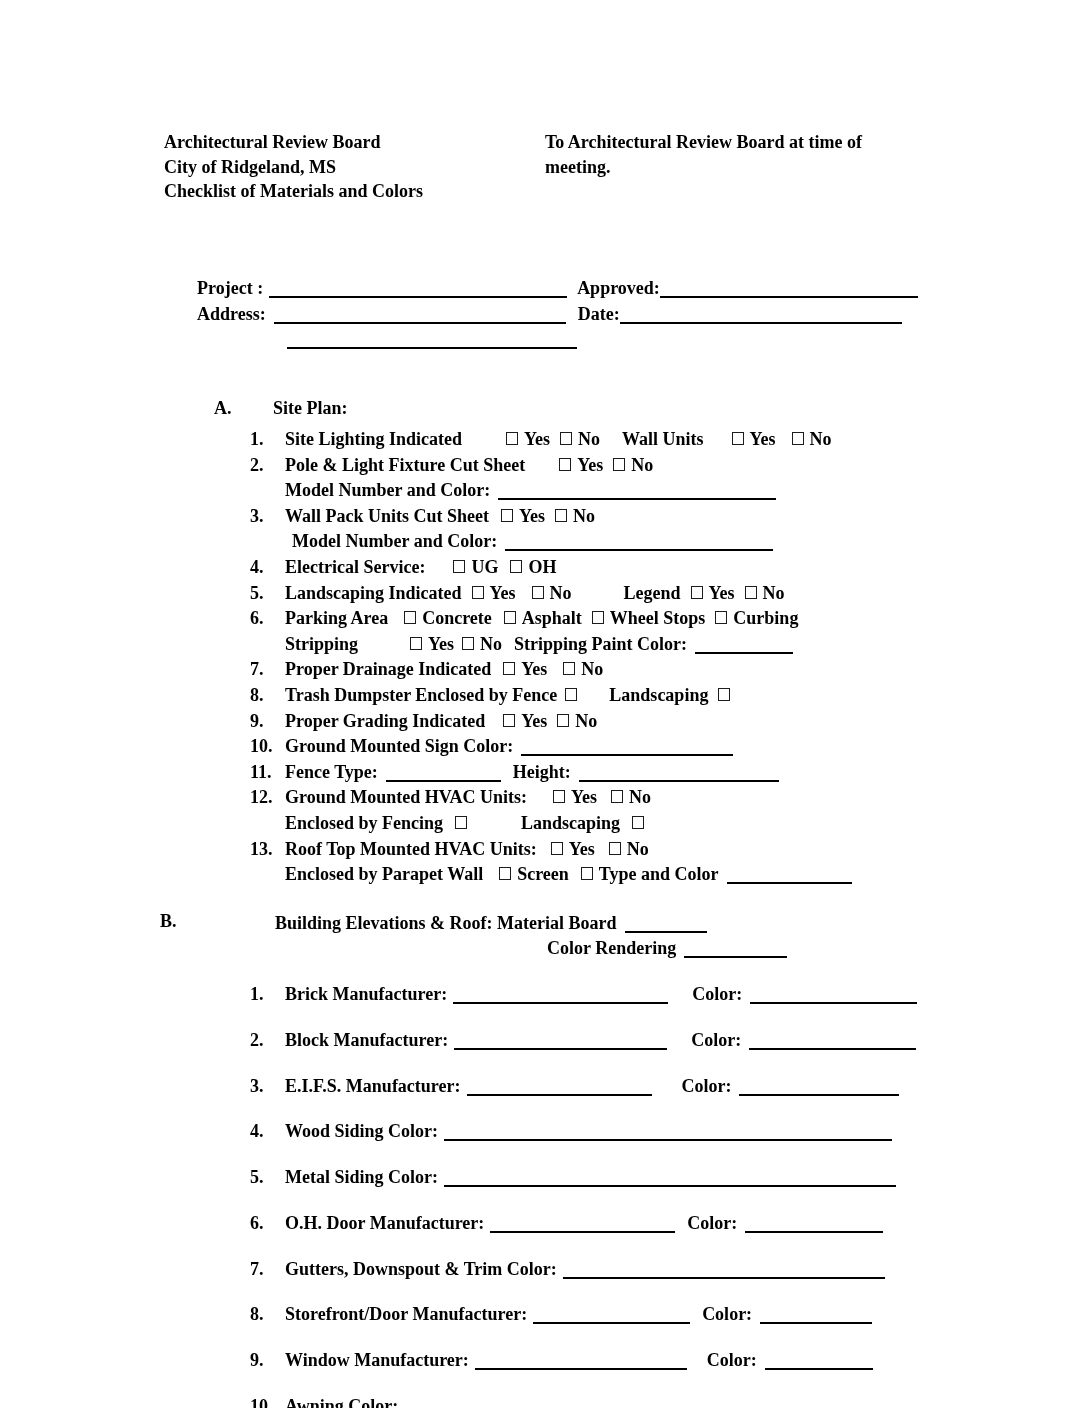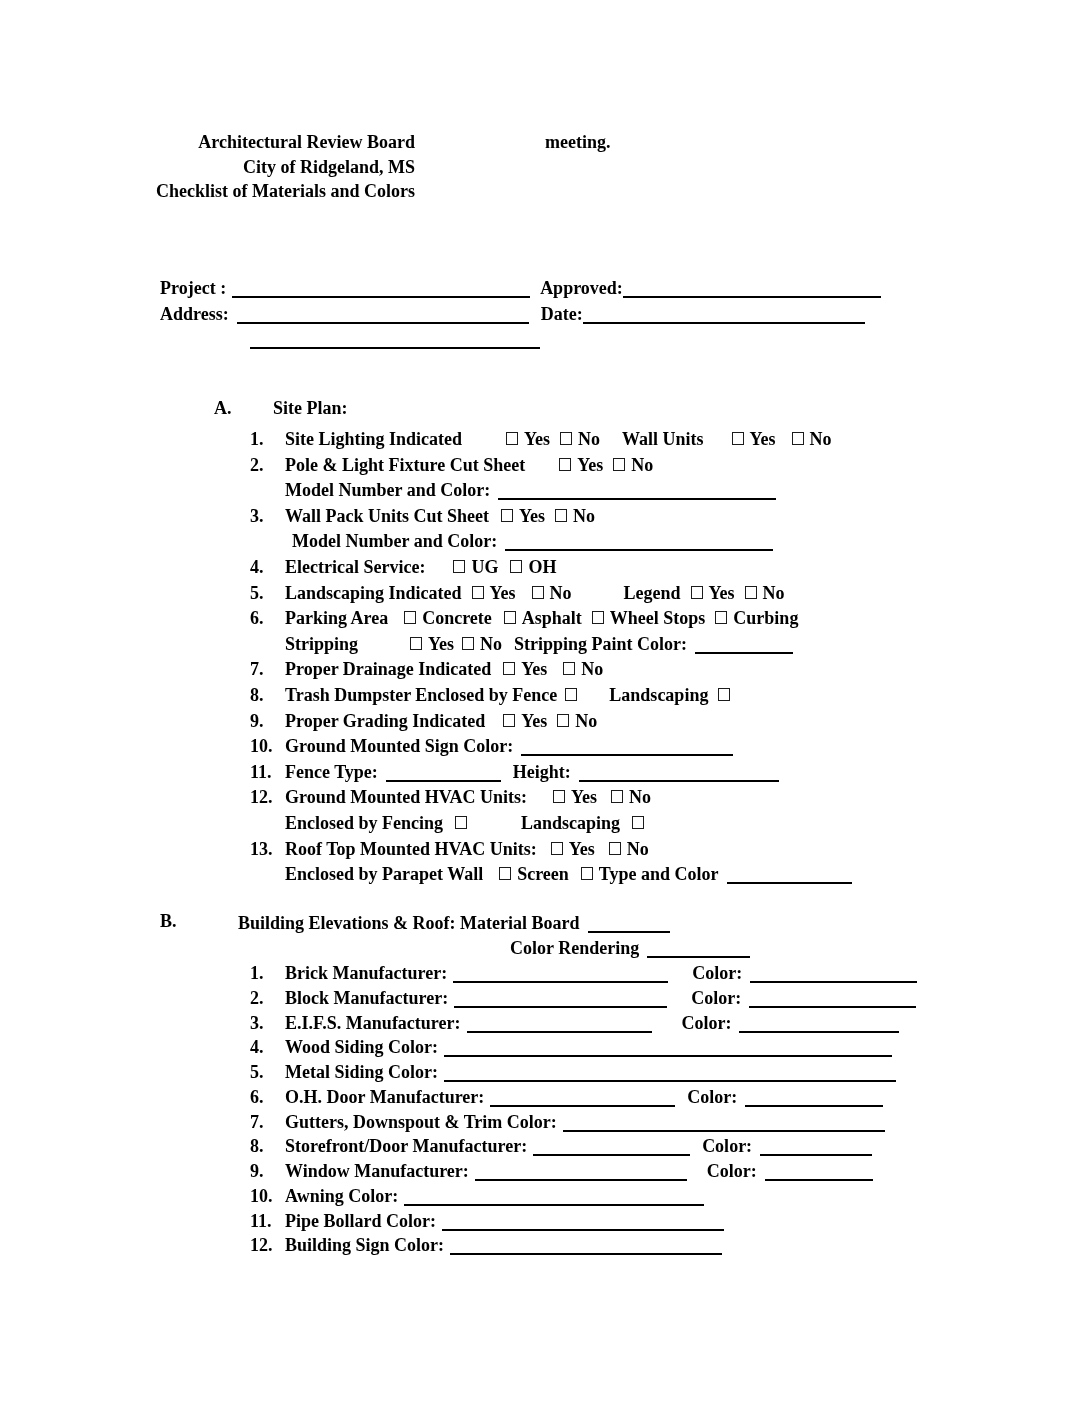--- a/index.html
+++ b/index.html
@@ -1,53 +1,54 @@
 <!DOCTYPE html>
 <html><head>
 <meta charset="utf-8">
 <style>
   html,body{margin:0;padding:0;background:#ffffff;}
   .page{
     position:relative;width:1088px;height:1408px;background:#ffffff;
     font-family:"Liberation Serif","DejaVu Serif",serif;
     font-weight:bold;font-size:18px;color:#000;overflow:hidden;
   }
-  .hdr-left{position:absolute;left:156px;top:130px;text-align:right;}
+  .hdr-left{position:absolute;left:164px;top:130px;}
   .hdr-right{position:absolute;left:545px;top:130px;}
   .hline{height:24.6px;line-height:24.6px;white-space:pre;}
   .fields{position:absolute;left:160px;top:276px;}
   .fields .tline{height:25.5px;line-height:25.5px;}
-  .tline{white-space:pre;}
+  .tline{white-space:pre;margin-left:37px;}
   .secA-title{position:absolute;left:196px;top:377px;white-space:pre;}
   .letterA{display:inline-block;width:59px;}
   .secA-items{position:absolute;left:250px;top:427px;}
   .secA-items .iline{height:25.6px;line-height:25.6px;white-space:pre;}
   .secB-letter{position:absolute;left:160px;top:911px;white-space:pre;}
   .secB-title-lines{position:absolute;left:238px;top:911px;}
   .secB-title-lines .tline{height:25.2px;line-height:25.2px;}
   .secB-items{position:absolute;left:250px;top:961px;}
-  .secB-items .iline{height:24.75px;line-height:24.75px;white-space:pre;}
+  .secB-items .iline{height:24.75px;line-height:24.75px;white-space:pre;margin-top:21px;}
   .num{display:inline-block;width:35px;}
   .gap{display:inline-block;}
   .txt{white-space:pre;}
   .blank{display:inline-block;height:0;border-bottom:2.5px solid #000;vertical-align:-4px;}
   .cb{display:inline-block;width:10px;height:11px;border:1.5px solid #1c1c1c;vertical-align:0;margin-right:6px;}
 </style>
 </head>
 <body>
 
 <div class="page">
 
   <div class="hdr-left">
       <div class="hline">Architectural Review Board</div>
       <div class="hline">City of Ridgeland, MS</div>
       <div class="hline">Checklist of Materials and Colors</div>
     </div>
 
   <div class="hdr-right">
+      <div class="hline">To Architectural Review Board at time of</div>
       <div class="hline">meeting.</div>
     </div>
 
   <div class="fields">
       <div class="tline"><span class="txt">Project :</span><span class="gap" style="width: 6px;"></span><span class="blank" style="width: 298px;"></span><span class="gap" style="width: 10px;"></span><span class="txt">Approved:</span><span class="blank" style="width: 258px;"></span></div>
       <div class="tline"><span class="txt">Address:</span><span class="gap" style="width: 8px;"></span><span class="blank" style="width: 292px;"></span><span class="gap" style="width: 12px;"></span><span class="txt">Date:</span><span class="blank" style="width: 282px;"></span></div>
       <div class="tline"><span class="gap" style="width: 90px;"></span><span class="blank" style="width: 290px;"></span></div>
     </div>
 
   <div class="secA-title">

